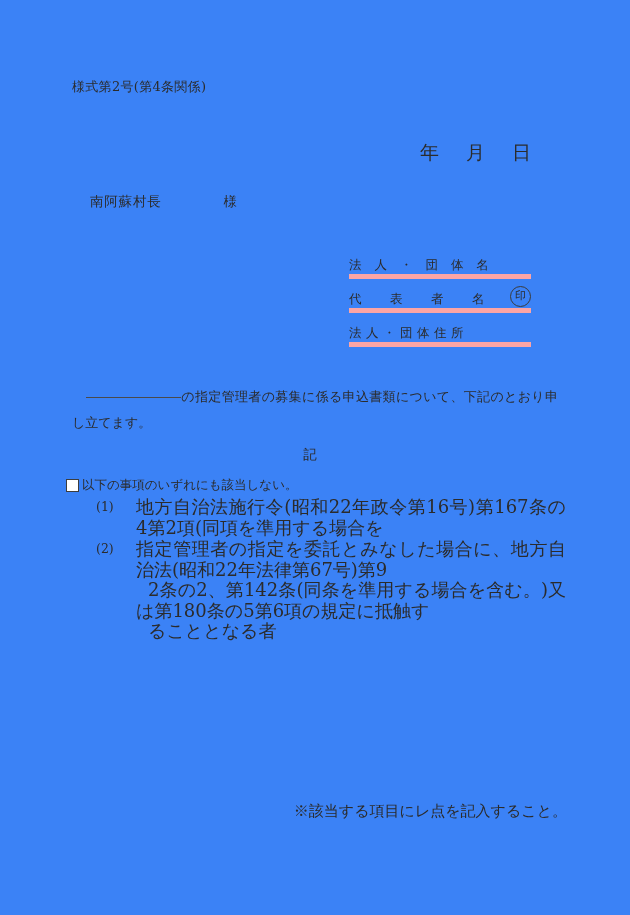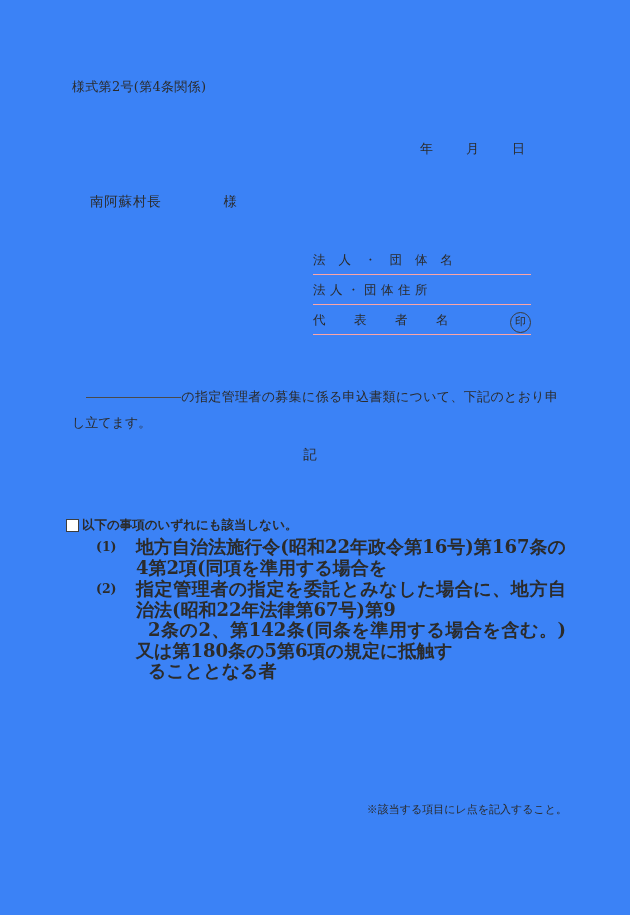--- a/index.html
+++ b/index.html
@@ -33,21 +33,21 @@
     font-size: 13px;
     letter-spacing: 0.3px;
     white-space: nowrap;
   }
 
   
   .date-line {
     position: absolute;
     left: 420px;
     top: 140px;
-    font-size: 13px;
+    font-size: 19px;
     white-space: nowrap;
   }
   .date-line .d-unit {
     display: inline-block;
     width: 46px;
     text-align: left;
   }
   .date-line .d-unit:last-child { width: auto; }
 
   
@@ -67,24 +67,25 @@
   
   .sig-block {
     position: absolute;
     left: 313px;
     top: 250px;
     width: 218px;
   }
   .sig-row {
     position: relative;
     height: 24px;
-    border-bottom: 1px solid #fca5a5;
+    border-bottom: 5px solid #fca5a5;
     margin-bottom: 5px;
     display: flex;
-    align-items: center;
+    align-items: flex-end;
+    margin-left: 36px;
   }
   .sig-label {
     font-size: 12.5px;
     line-height: 1;
     padding-bottom: 3px;
     white-space: nowrap;
   }
   .sig-label.spaced {
     letter-spacing: 4.5px;
   }
@@ -134,24 +135,23 @@
   }
   .ki-inner {
     display: inline-block;
     margin-left: -10px;
   }
 
   
   .checklist {
     position: absolute;
     left: 66px;
-    top: 514px;
+    top: 474px;
     width: 500px;
     font-size: 12.5px;
-    font-weight: bold;
   }
   .check-item {
     display: flex;
     align-items: flex-start;
     line-height: 21px;
   }
   .checkbox-glyph {
     flex: 0 0 auto;
     width: 11px;
     height: 11px;
@@ -206,21 +206,21 @@
 
   
   .footnote {
     position: absolute;
     left: 0;
     top: 802px;
     width: 630px;
     text-align: right;
     padding-right: 63px;
     box-sizing: border-box;
-    font-size: 11px;
+    font-size: 15px;
     white-space: nowrap;
   }
 </style>
 </head>
 <body>
 
 <div class="page">
 
   <div class="form-no">様式第2号(第4条関係)</div>
 
@@ -232,26 +232,26 @@
     <span class="name">南阿蘇村長</span><span class="honorific">様</span>
   </div>
 
   <div class="sig-block">
 
     <div class="sig-row">
       <span class="sig-label spaced">法 人 ・ 団 体 名</span>
     </div>
 
     <div class="sig-row">
-      <span class="sig-label spaced">法人・団体住所</span>
-    </div>
-
-    <div class="sig-row">
       <span class="sig-label spaced-wide">代　表　者　名</span>
       <span class="seal">印</span>
+    </div>
+
+    <div class="sig-row">
+      <span class="sig-label spaced">法人・団体住所</span>
     </div>
 
   </div>
 
   <div class="body-para">
     <span class="blank-rule"></span><span>の指定管理者の募集に係る申込書類について、下記のとおり申し立てます。</span>
   </div>
 
   <div class="ki-mark">
     <span class="ki-inner">記</span>

